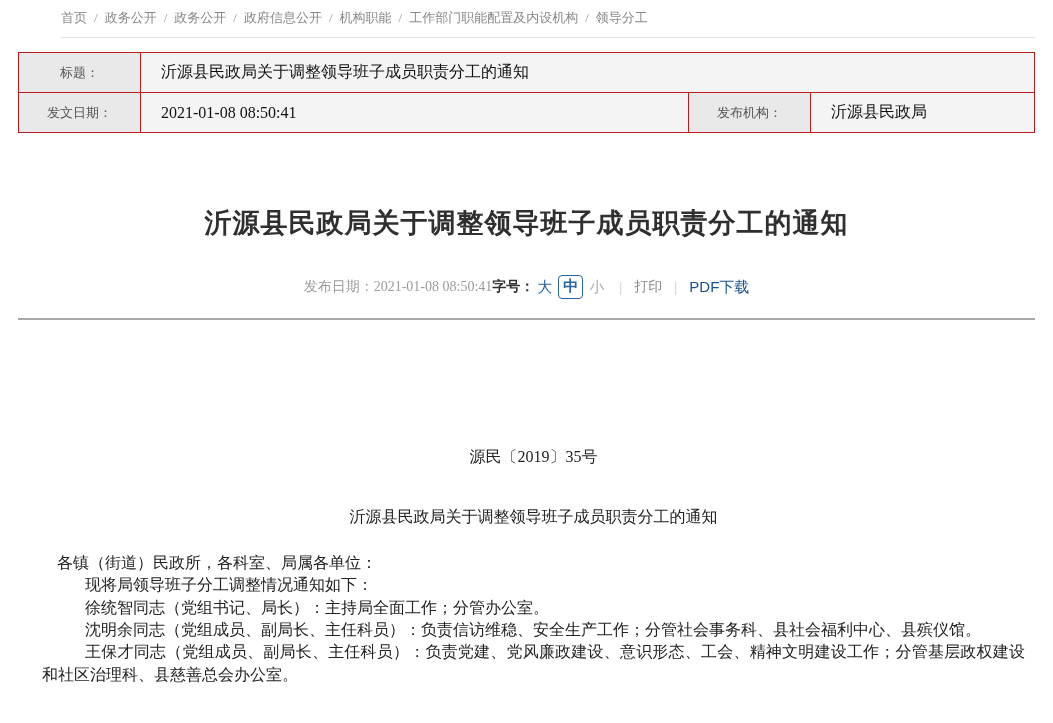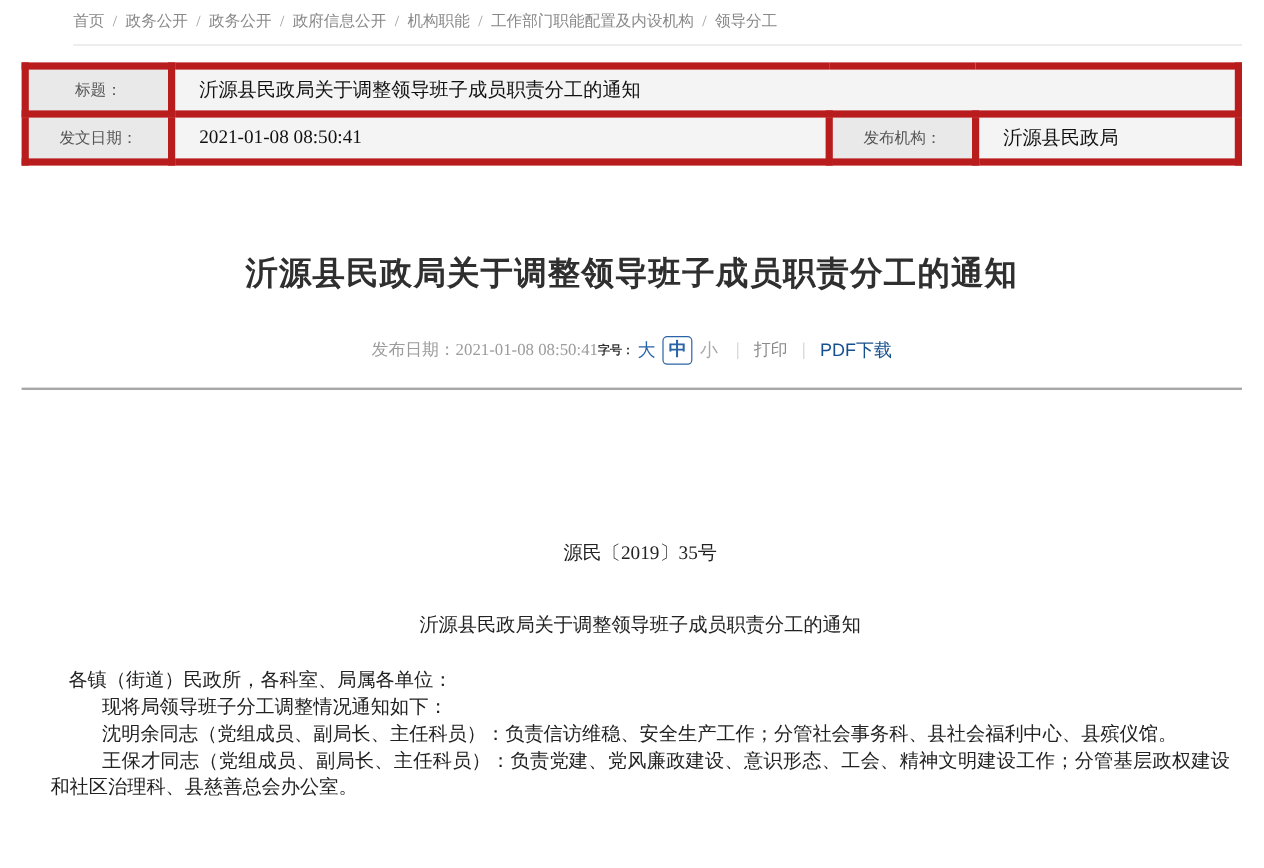--- a/index.html
+++ b/index.html
@@ -20,21 +20,21 @@
   .bc-link { color: #888; text-decoration: none; }
   .bc-sep { color: #999; margin: 0 7px; }
 
   
   table.info-table {
     width: 100%; margin-top: 14px;
     border-collapse: collapse; table-layout: fixed;
     font-size: 14px;
   }
   table.info-table td {
-    border: 6px solid #b91c1c;
+    border: 1px solid #b91c1c;
     height: 40px; vertical-align: middle;
   }
   td.lbl {
     background: #e9e9e9; color: #555;
     text-align: center; width: 122px;
     font-family: "Liberation Sans", sans-serif;
     font-size: 13px;
   }
   td.val { padding-left: 20px; color: #111; font-size: 16px; background: #fff; }
   tr.striped td.val { background: #f4f4f4; }
@@ -49,21 +49,21 @@
   }
 
   
   .meta-row {
     margin-top: 34px;
     display: flex; justify-content: center; align-items: center;
     font-size: 14px;
   }
   .publish-date { color: #9b9b9b; font-size: 14px; }
   .tools { display: flex; align-items: center; font-size: 15px; }
-  .fontsize-label { color: #333; font-weight: bold; font-family: "Liberation Sans", sans-serif; font-size: 10px; }
+  .fontsize-label { color: #333; font-weight: bold; font-family: "Liberation Sans", sans-serif; font-size: 14px; }
   .fs-btn { text-decoration: none; margin: 0 3px; font-family: "Liberation Sans", sans-serif; }
   .fs-large { color: #2a64a7; }
   .fs-medium {
     color: #2a64a7; font-weight: bold;
     border: 1px solid #2a64a7; border-radius: 4px;
     padding: 1px 4px 2px 4px;
   }
   .fs-small { color: #a9a9a9; }
   .tool-sep { color: #c9c9c9; margin: 0 12px; }
   .print-link { color: #8a8a8a; text-decoration: none; font-family: "Liberation Sans", sans-serif; font-size: 14px; }
@@ -128,18 +128,19 @@
   </div>
 
   <hr class="divider-strong">
 
   <article class="article">
     <p class="doc-number">源民〔2019〕35号</p>
     <p class="article-subtitle">沂源县民政局关于调整领导班子成员职责分工的通知</p>
     <div class="paras">
         <p class="para indent-1">各镇（街道）民政所，各科室、局属各单位：</p>
         <p class="para indent-2">现将局领导班子分工调整情况通知如下：</p>
+        <p class="para indent-2">徐统智同志（党组书记、局长）：主持局全面工作；分管办公室。</p>
         <p class="para indent-2">沈明余同志（党组成员、副局长、主任科员）：负责信访维稳、安全生产工作；分管社会事务科、县社会福利中心、县殡仪馆。</p>
         <p class="para indent-2">王保才同志（党组成员、副局长、主任科员）：负责党建、党风廉政建设、意识形态、工会、精神文明建设工作；分管基层政权建设和社区治理科、县慈善总会办公室。</p>
       </div>
   </article>
 
 </div>
 
 </body></html>

